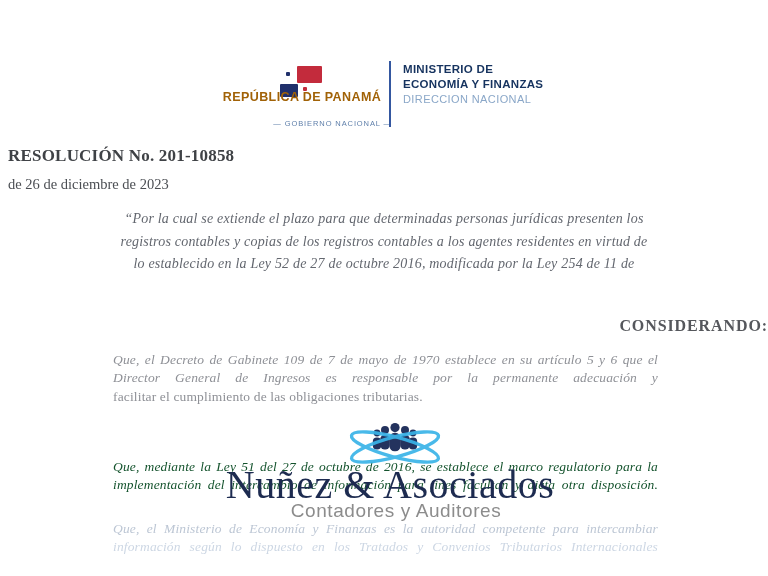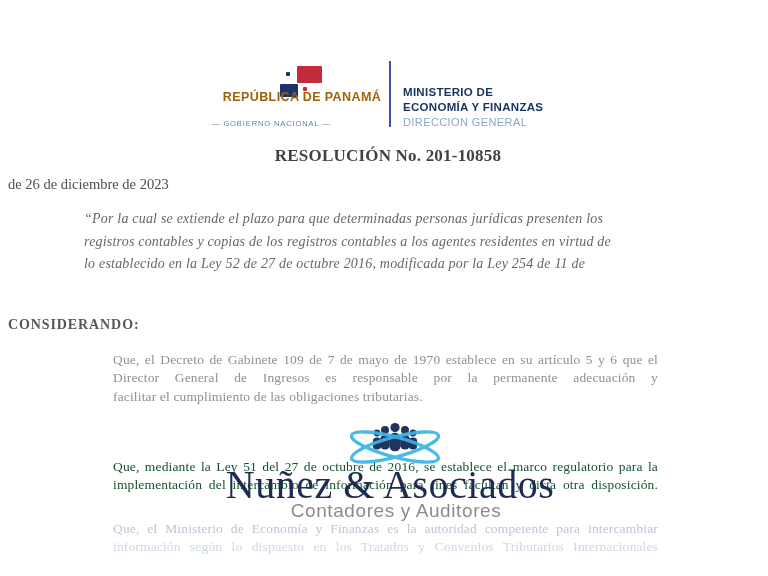--- a/index.html
+++ b/index.html
@@ -11,48 +11,48 @@
   
   .flag{left:280px;top:64px;width:44px;height:34px;}
   .flag div{position:absolute;}
   .flag-red{left:17px;top:2px;width:25px;height:17px;background:#c32b3c;border-radius:1px;}
   .flag-blue{left:0px;top:20px;width:18px;height:13px;background:#20306b;border-radius:1px;}
   .flag-star-blue{left:6px;top:8px;width:4px;height:4px;background:#20306b;border-radius:1px;}
   .flag-star-red{left:23px;top:23px;width:4px;height:4px;background:#c32b3c;border-radius:1px;}
   .republic{left:212px;top:90px;width:180px;text-align:center;
             font-family:"Liberation Sans",sans-serif;font-weight:bold;font-size:12.5px;
             color:#a16207;letter-spacing:0.4px;}
-  .government{left:212px;top:119px;width:180px;text-align:left;
+  .government{left:212px;top:119px;width:180px;text-align:right;
             font-family:"Liberation Sans",sans-serif;font-size:7.5px;color:#6080ab;letter-spacing:0.9px;}
   .hdr-divider{left:389px;top:61px;width:2px;height:66px;background:#3457a0;}
-  .ministry{left:403px;top:62px;font-family:"Liberation Sans",sans-serif;margin-top:23px;}
+  .ministry{left:403px;top:62px;font-family:"Liberation Sans",sans-serif;}
   .ministry .m-line{font-weight:bold;font-size:11.5px;line-height:15px;color:#16335f;letter-spacing:0.3px;}
   .ministry .d-line{font-size:11px;line-height:14.5px;color:#8aa7c8;letter-spacing:0.4px;}
 
   
-  .res-title{left:8px;top:146px;width:760px;text-align:center;font-weight:bold;
+  .res-title{left:8px;top:146px;width:760px;font-weight:bold;
              font-size:17px;color:#3f4246;letter-spacing:0.2px;}
   .res-date{left:8px;top:176px;width:760px;font-size:14.5px;color:#4b4e53;}
 
   
-  .subject{left:84px;top:208px;width:600px;font-style:italic;
+  .subject{left:84px;top:208px;width:600px;text-align:center;font-style:italic;
            font-size:14px;line-height:22.5px;color:#63676f;letter-spacing:0.2px;}
 
   
-  .considerando{left:8px;top:317px;width:760px;text-align:left;font-weight:bold;
-                font-size:14px;color:#55575c;letter-spacing:0.9px;}
+  .considerando{left:8px;top:317px;width:760px;text-align:right;font-weight:bold;
+                font-size:16px;color:#55575c;letter-spacing:0.9px;}
 
   
   .para{left:113px;width:545px;font-size:13.5px;line-height:18.3px;letter-spacing:0.15px;}
   .p1{top:351px;color:#8e9096;}
   .p2{top:458px;color:#14532d;}
   .p3{top:510px;margin-top:10px;}
   .p3 .l1{color:#bcc6d4;}
   .p3 .l2{color:#cdd7e4;}
-  .jl{text-align:justify;text-align-last:justify;}
+  .jl{text-align:justify;text-align-last:justify;font-style:italic;}
   .ll{text-align:left;}
 
   
   .watermark{position:absolute;inset:0;z-index:5;pointer-events:none;}
   .wm-logo{left:346px;top:419px;width:98px;height:54px;}
   .wm-name{left:6px;top:461px;width:768px;text-align:center;
            font-family:"Liberation Serif",serif;font-size:40px;color:#1d2b50;letter-spacing:0.5px;}
   .wm-tagline{left:12px;top:500px;width:768px;text-align:center;
            font-family:"Liberation Sans",sans-serif;font-size:19px;color:#8c8c8c;letter-spacing:0.6px;}
 </style>
@@ -68,21 +68,21 @@
       <div class="flag-blue"></div>
       <div class="flag-star-blue"></div>
       <div class="flag-star-red"></div>
     </div>
     <div class="abs republic">REPÚBLICA DE PANAMÁ</div>
     <div class="abs government">—  GOBIERNO NACIONAL  —</div>
     <div class="abs hdr-divider"></div>
     <div class="abs ministry">
       <div class="m-line">MINISTERIO DE</div>
       <div class="m-line">ECONOMÍA Y FINANZAS</div>
-      <div class="d-line">DIRECCION GENERAL</div>
+      <div class="d-line">DIRECCION NACIONAL</div>
     </div>
 
     <div class="abs res-title">RESOLUCIÓN No. 201-10858</div>
     <div class="abs res-date">de 26 de diciembre de 2023</div>
 
     <div class="abs subject">
       <div>“Por la cual se extiende el plazo para que determinadas personas jurídicas presenten los</div>
       <div>registros contables y copias de los registros contables a los agentes residentes en virtud de</div>
       <div>lo establecido en la Ley 52 de 27 de octubre 2016, modificada por la Ley 254 de 11 de</div>
     </div>

